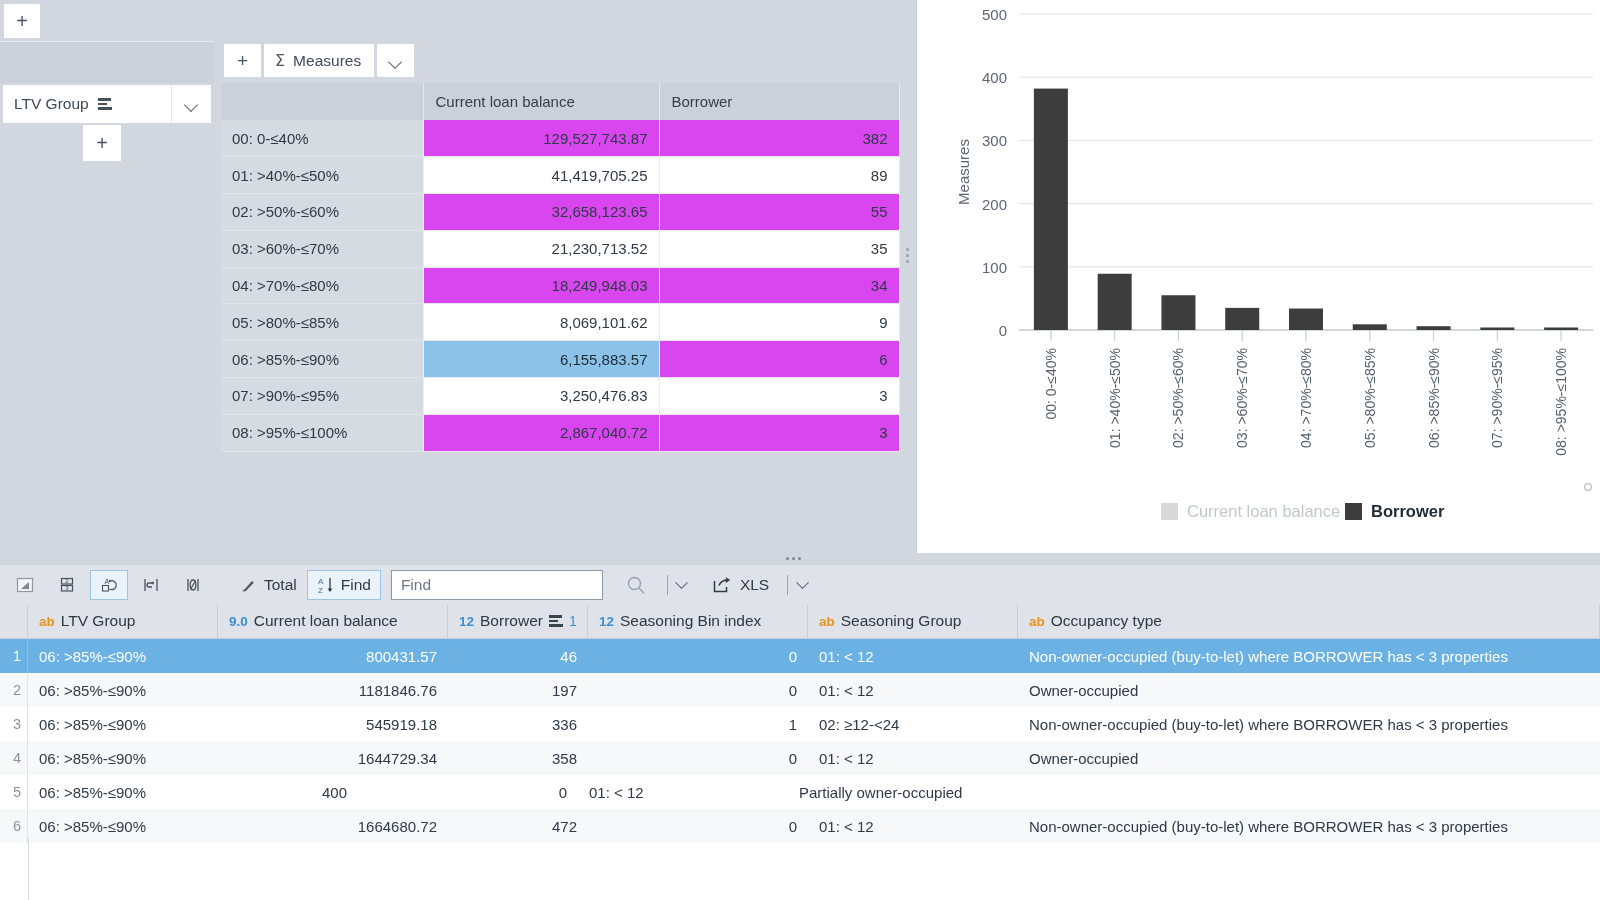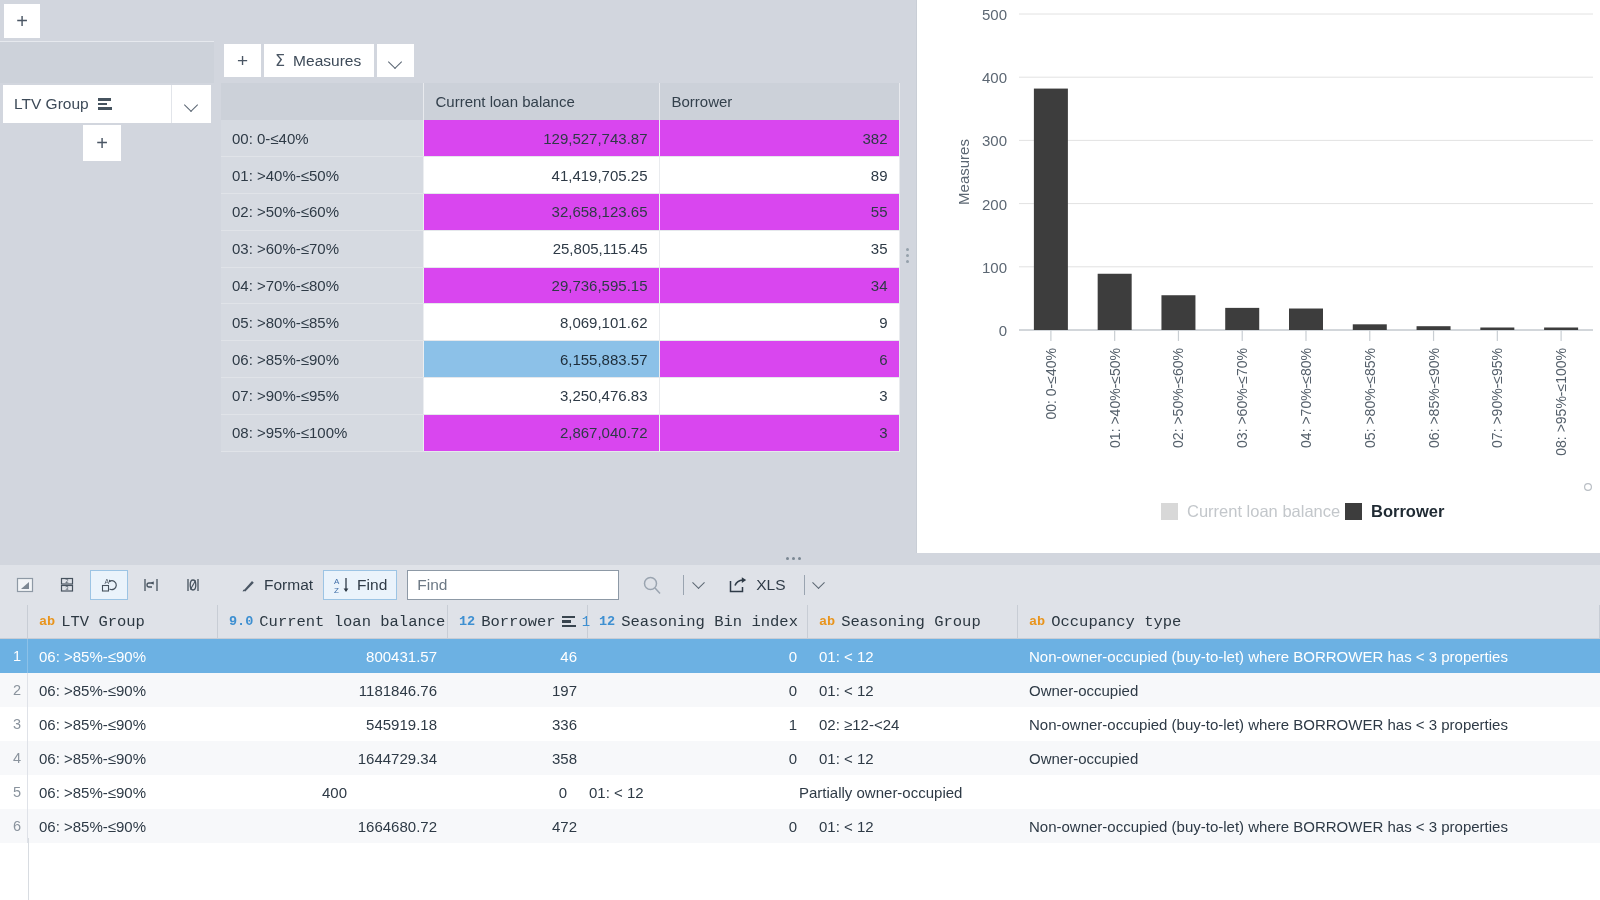--- a/index.html
+++ b/index.html
@@ -186,23 +186,22 @@
     border-left: 1.6px solid #5c6773; border-bottom: 1.6px solid #5c6773;
     transform: rotate(-45deg) translate(2px,-2px);
   }
 
   
   #grid-wrap {
     position: absolute; left: 0; top: 605px; width: 1600px; height: 295px;
     background: #ffffff; overflow: hidden;
   }
   #grid-head {
-    height: 34px; background: #dfe2e8; display: flex; align-items: center;
+    height: 34px; background: #dfe2e8; display: flex; align-items: flex-end;
     border-bottom: 1px solid #c8cdd5;
-    font-family: Liberation Mono, monospace;
   }
   .gh {
     height: 34px; display: flex; align-items: center; gap: 6px;
     padding-left: 11px; font-size: 15.5px; color: #2c3842;
     border-right: 1px solid #c8cdd5; white-space: nowrap; cursor: pointer;
   }
   .gh .tcode { font-size: 13.5px; font-weight: bold; }
   .tcode.ab { color: #e8941c; }
   .tcode.num { color: #3d8fd1; }
   .gh-rownum { width: 28px; justify-content: center; padding-left: 0; color: #7b8793; }
@@ -287,26 +286,26 @@
               <td class="val">41,419,705.25</td>
               <td class="val">89</td>
             </tr>
             <tr class="odd">
               <td class="rowhdr">02: &gt;50%-≤60%</td>
               <td class="val">32,658,123.65</td>
               <td class="val">55</td>
             </tr>
             <tr class="even">
               <td class="rowhdr">03: &gt;60%-≤70%</td>
-              <td class="val">25,805,115.45</td>
+              <td class="val">21,230,713.52</td>
               <td class="val">35</td>
             </tr>
             <tr class="odd">
               <td class="rowhdr">04: &gt;70%-≤80%</td>
-              <td class="val">29,736,595.15</td>
+              <td class="val">18,249,948.03</td>
               <td class="val">34</td>
             </tr>
             <tr class="even">
               <td class="rowhdr">05: &gt;80%-≤85%</td>
               <td class="val">8,069,101.62</td>
               <td class="val">9</td>
             </tr>
             <tr class="odd">
               <td class="rowhdr">06: &gt;85%-≤90%</td>
               <td class="val sel">6,155,883.57</td>
@@ -435,21 +434,21 @@
         </svg>
     </div>
 
     <div class="tb-sep"></div>
 
     <div class="tb-text-btn">
       <svg width="18" height="18" viewBox="0 0 18 18">
           <path d="M3.5 14.5 L12 5 L13.8 6.8 L5.3 15.5 Z" fill="#4b5765"></path>
           <path d="M2.6 15.6 L3.4 13.4 L5.0 15.0 Z" fill="#4b5765"></path>
         </svg>
-      <span>Format</span>
+      <span>Total</span>
     </div>
 
     <div class="tb-text-btn boxed">
       <svg width="18" height="20" viewBox="0 0 18 20">
         <text x="1" y="8.5" font-size="8" fill="#3f6ea8" font-family="Liberation Sans, sans-serif">A</text>
         <text x="1" y="17.5" font-size="8" fill="#3f6ea8" font-family="Liberation Sans, sans-serif">Z</text>
         <line x1="13" y1="3" x2="13" y2="16" stroke="#2f3b47" stroke-width="1.3"></line>
         <path d="M10.6 13.4 L13 17 L15.4 13.4 Z" fill="#2f3b47"></path>
       </svg>
       <span>Find</span>

